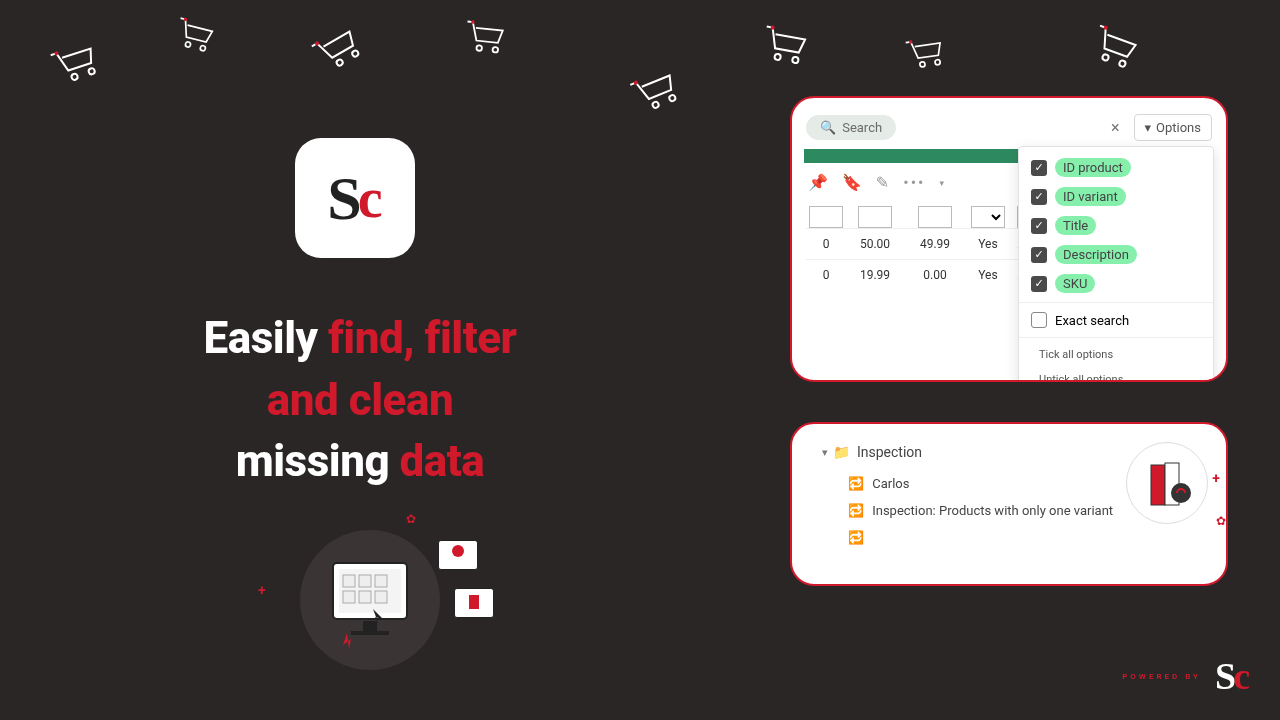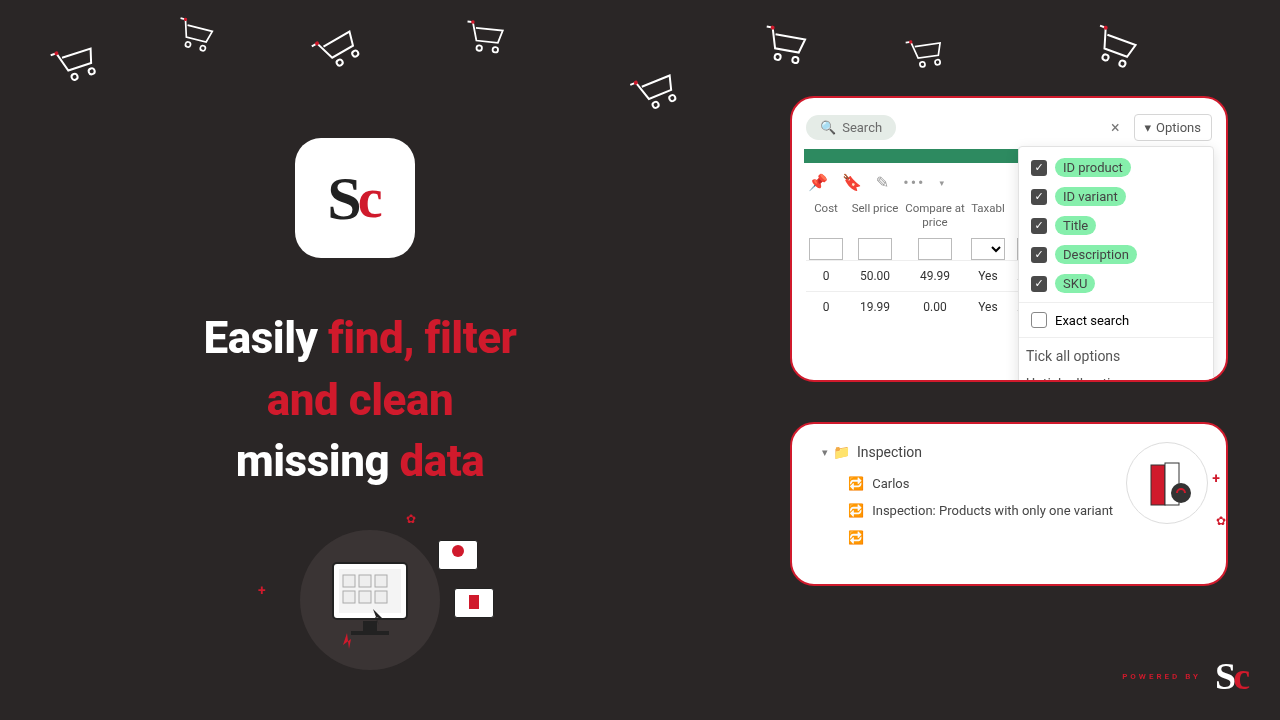--- a/index.html
+++ b/index.html
@@ -85,21 +85,21 @@
   }
   .dd-item { display:flex; align-items:center; gap:8px; padding:5px 12px;}
   .dd-item .chk {
     width:16px; height:16px; border-radius:3px;
     background:#4a4a4a; display:flex; align-items:center; justify-content:center;
     color:#fff; font-size:11px;
   }
   .dd-item .chk.empty { background:#fff; border:1.5px solid #888;}
   .dd-item .pill { background:#86efac; padding:2px 8px; border-radius:10px; color:#444;}
   .dd-sep { height:1px; background:#eee; margin:4px 0;}
-  .dd-link { padding:6px 7px; color:#555; font-size:14px;}
+  .dd-link { padding:6px 20px; color:#555; font-size:11px;}
 
   
   .card2 {
     position: absolute; left: 790px; top: 422px;
     width: 438px; height: 164px;
     background: #fff;
     border: 2px solid #d01a2c;
     border-radius: 24px;
     padding: 20px 18px 14px 30px;
   }
@@ -228,27 +228,20 @@
   </div>
   <div class="greenbar"></div>
   <div class="toolbar">
     <span>📌</span>
     <span style="color:#3a9d5a">🔖</span>
     <span>✎</span>
     <span class="dots">•••</span>
       <span style="font-size:9px;color:#999">▾</span>
   </div>
   <div class="table-wrap">
-    <div class="thead">
-      <div>Cost</div>
-      <div>Sell price</div>
-      <div>Compare at price</div>
-      <div>Taxabl</div>
-      <div>Status</div>
-    </div>
     <div class="filters">
       <div>
           <input style="">
         </div>
       <div>
           <input style="">
         </div>
       <div>
           <input style="">
         </div>

